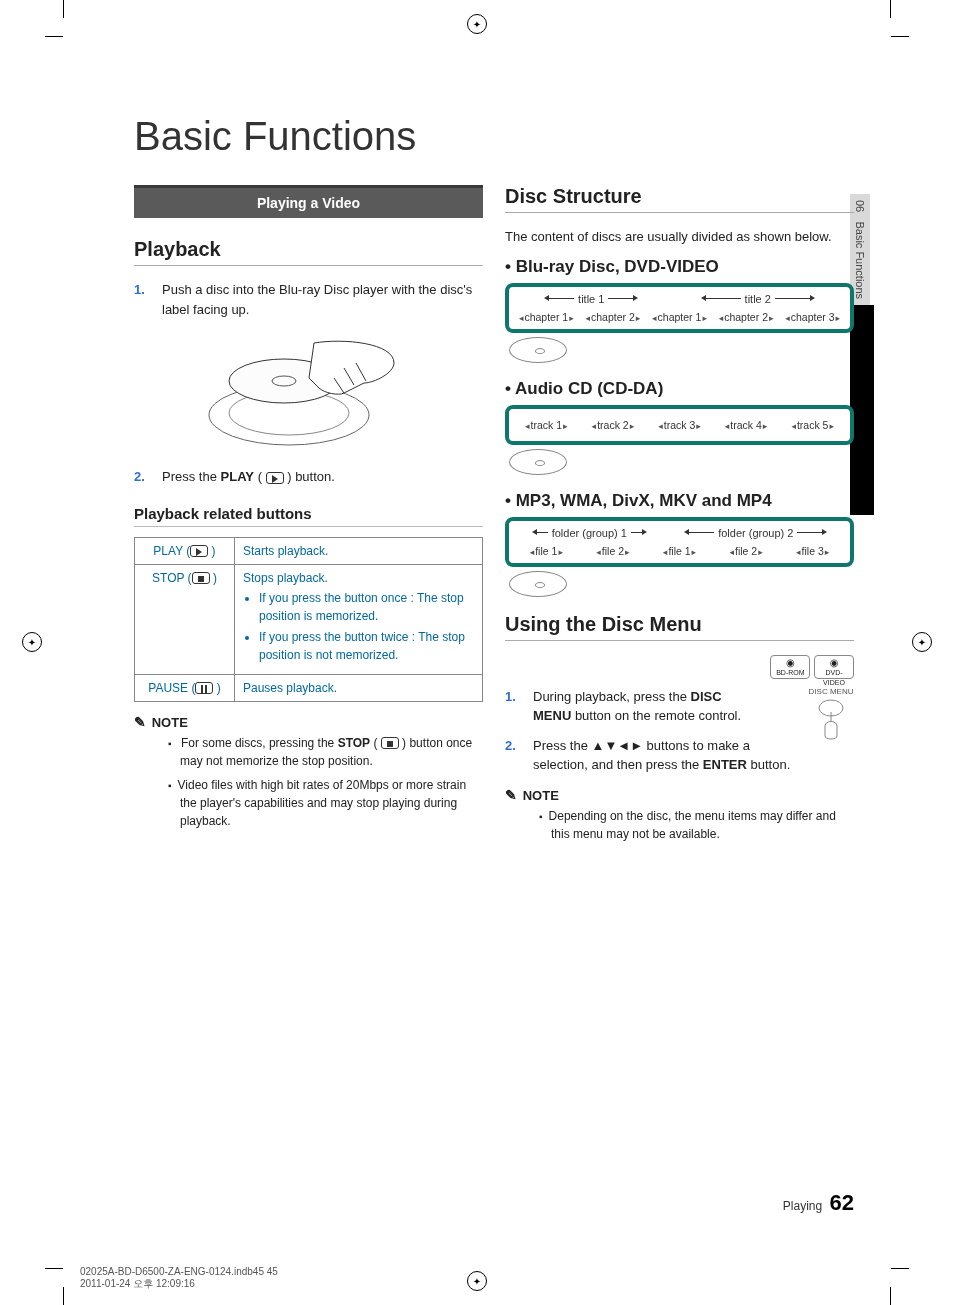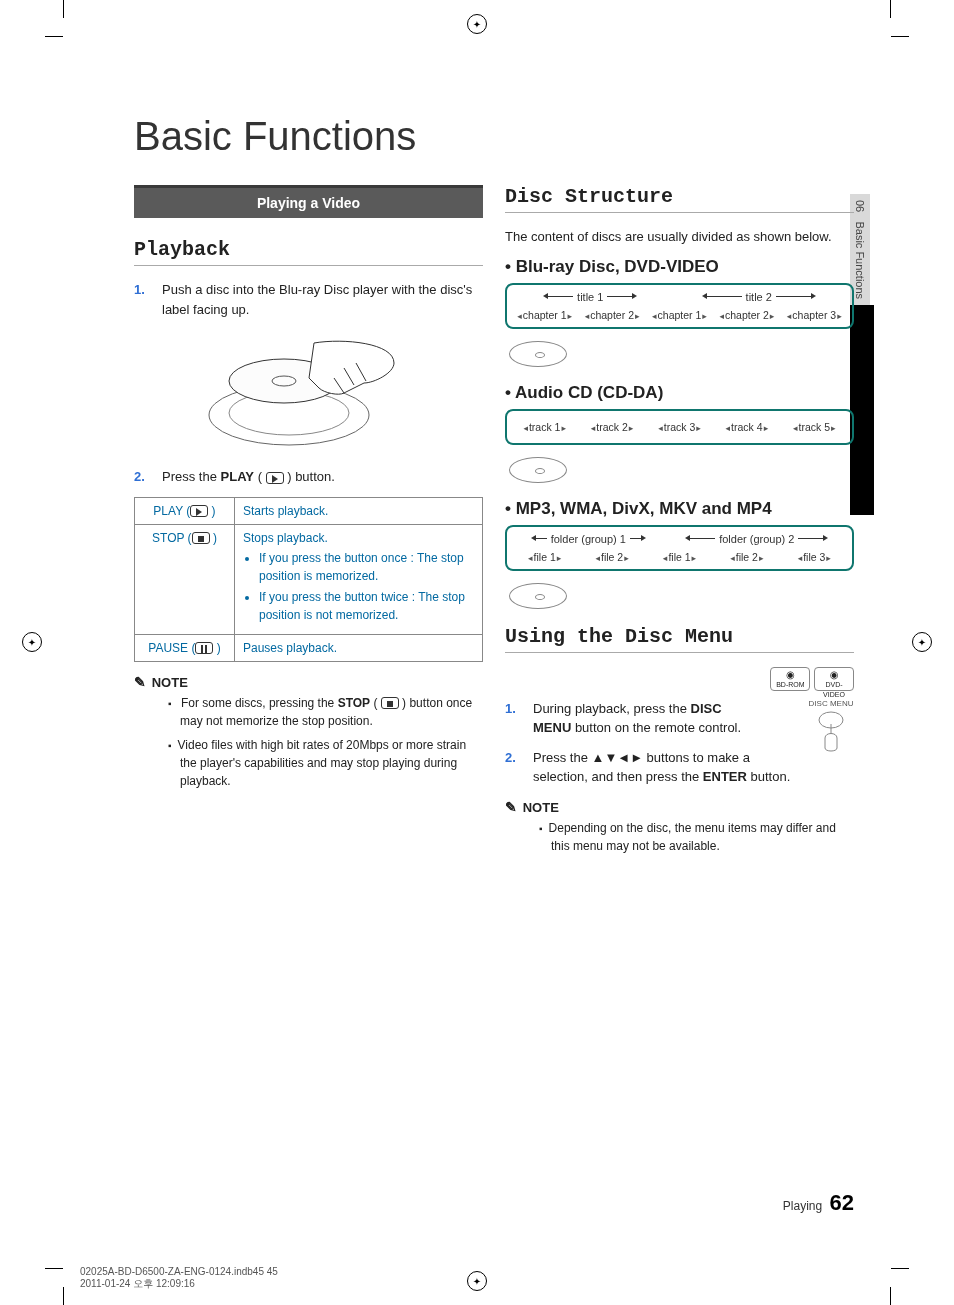--- a/index.html
+++ b/index.html
@@ -56,21 +56,21 @@
     border-top: 3px solid #3a3a3a;
     margin-bottom: 20px;
   }
   h2 {
     font-size: 20px;
     font-weight: 600;
     color: #222;
     border-bottom: 1px solid #aaa;
     padding-bottom: 4px;
     margin-bottom: 14px;
-    font-family: Liberation Mono, monospace;
+    font-family: Liberation Sans, sans-serif;
   }
   .step { display: flex; margin-bottom: 10px; line-height: 1.5; }
   .step-num { color: #2f6fd4; font-weight: bold; width: 28px; flex-shrink: 0; }
   .illus {
     margin: 14px auto;
     width: 230px; height: 120px;
     position: relative;
   }
   .sub-heading {
     font-size: 15px;
@@ -101,26 +101,26 @@
   .note-list { padding-left: 34px; margin-top: 4px; }
   .note-list li { list-style: none; font-size: 12px; line-height: 1.5; margin-bottom: 6px; text-indent: -12px; padding-left: 12px; font-family: Arial, sans-serif; }
   .note-list li::before { content: "▪"; margin-right: 6px; font-size: 10px; }
   ul.bull { padding-left: 16px; margin: 4px 0; font-size: 12px; line-height: 1.5; }
   ul.bull li { list-style: disc; margin-bottom: 3px; }
   .p { font-size: 13px; line-height: 1.5; margin-bottom: 10px; }
   .ds-item { font-size: 17px; font-weight: bold; margin: 10px 0 6px 0; }
   .ds-item::before { content:"• "; }
   
   .struct-box {
-    border: 2px solid #0f766e;
+    border: 4px solid #0f766e;
     border-radius: 8px;
     padding: 6px 4px;
     font-size: 11px;
     text-align: center;
-    margin-bottom: 12px;
+    margin-bottom: 4px;
     position: relative;
   }
   .callout {
     position: relative;
     margin-bottom: 16px;
   }
   .mini-disc {
     width: 58px; height: 26px;
     border: 1px solid #888; border-radius: 50%;
     margin-top: 2px;
@@ -215,20 +215,21 @@
         </svg>
       </div>
 
       <div class="step">
         <div class="step-num">2.</div>
         <div>
           <span>Press the </span><b>PLAY</b> (&nbsp;<span class="btn-icon btn-play"></span>&nbsp;)<span> button.</span>
         </div>
       </div>
 
+      <div class="sub-heading">Playback related buttons</div>
 
       <table class="buttons">
         <tbody>
             <tr>
           <td><span>PLAY (</span><span class="btn-icon btn-play"></span> )</td>
           <td>Starts playback.</td>
         </tr>
         <tr>
           <td><span>STOP (</span><span class="btn-icon btn-stop"></span> )</td>
           <td>

